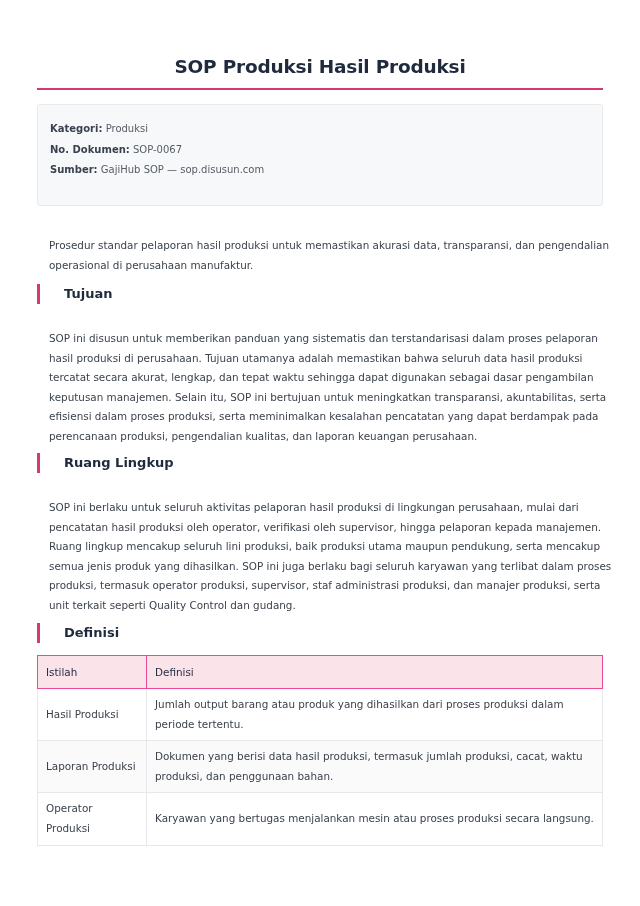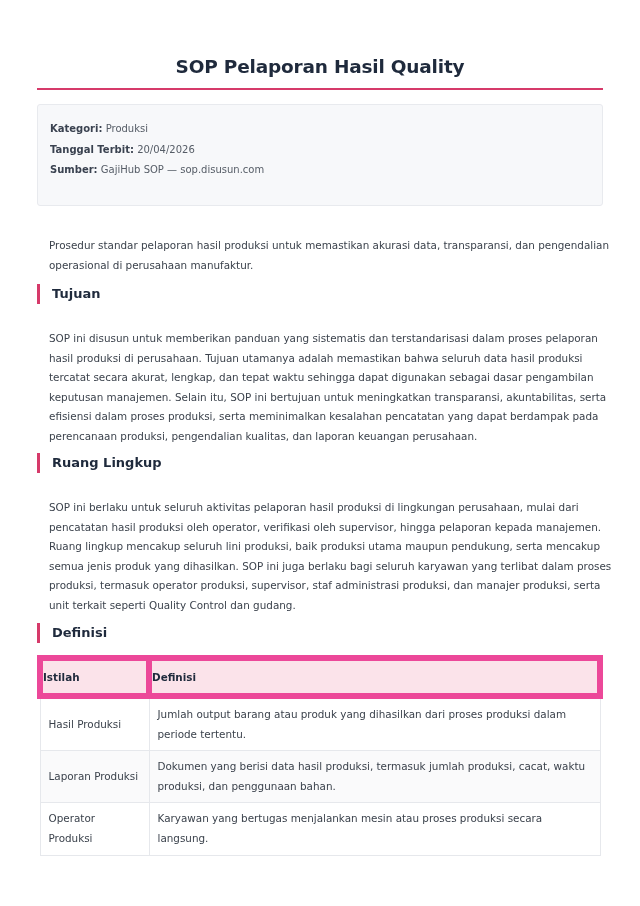--- a/index.html
+++ b/index.html
@@ -32,56 +32,56 @@
     }
     .meta-row b { color: #3a4250; font-weight: bold; }
     .para {
       position: absolute; left: 37px; width: 566px;
       font-size: 10.4px; line-height: 19.6px; color: #3b424c;
       margin: 12px;
     }
     .section-head {
       position: absolute; left: 37px; height: 20px;
       border-left: 3px solid #d63a6a;
-      padding-left: 12px;
+      padding-left: 24px;
       font-weight: bold; font-size: 13px; line-height: 20px; color: #1f2a3c;
       margin: 0;
     }
     .def-table {
       position: absolute; left: 37px; top: 655px; width: 566px;
       border-collapse: collapse;
       font-size: 10.4px; color: #3b424c;
     }
     .def-table th {
-      background: #fbe3ea; text-align: left; font-weight: bold; color: #1f2a3c;
-      height: 32px; padding: 0 0;
-      border: 6px solid #ec4899;
+      background: #fbe3ea; text-align: left; font-weight: normal; color: #1f2a3c;
+      height: 32px; padding: 0 8px;
+      border: 1px solid #ec4899;
     }
     .def-table td {
       border: 1px solid #e6e8ec; padding: 6px 8px; line-height: 19.6px; vertical-align: middle;
     }
     .def-table tr.alt td { background: #fafafb; }
     .def-table .c1 { width: 92px; }
   </style>
 </head>
 <body>
 
 <div class="page">
 
-  <h1 class="title">SOP Pelaporan Hasil Quality</h1>
+  <h1 class="title">SOP Produksi Hasil Produksi</h1>
   <div class="title-rule"></div>
 
   <div class="meta-box">
     <div class="meta-row">
       <b>Kategori:</b>
       <span>Produksi</span>
     </div>
     <div class="meta-row">
-      <b>Tanggal Terbit:</b>
-      <span>20/04/2026</span>
+      <b>No. Dokumen:</b>
+      <span>SOP-0067</span>
     </div>
     <div class="meta-row">
       <b>Sumber:</b>
       <span>GajiHub SOP — sop.disusun.com</span>
     </div>
   </div>
 
   <p class="para" style="top:224px;">Prosedur standar pelaporan hasil produksi untuk memastikan akurasi data, transparansi, dan pengendalian operasional di perusahaan manufaktur.</p>
 
   <h2 class="section-head" style="top:284px;">Tujuan</h2>

